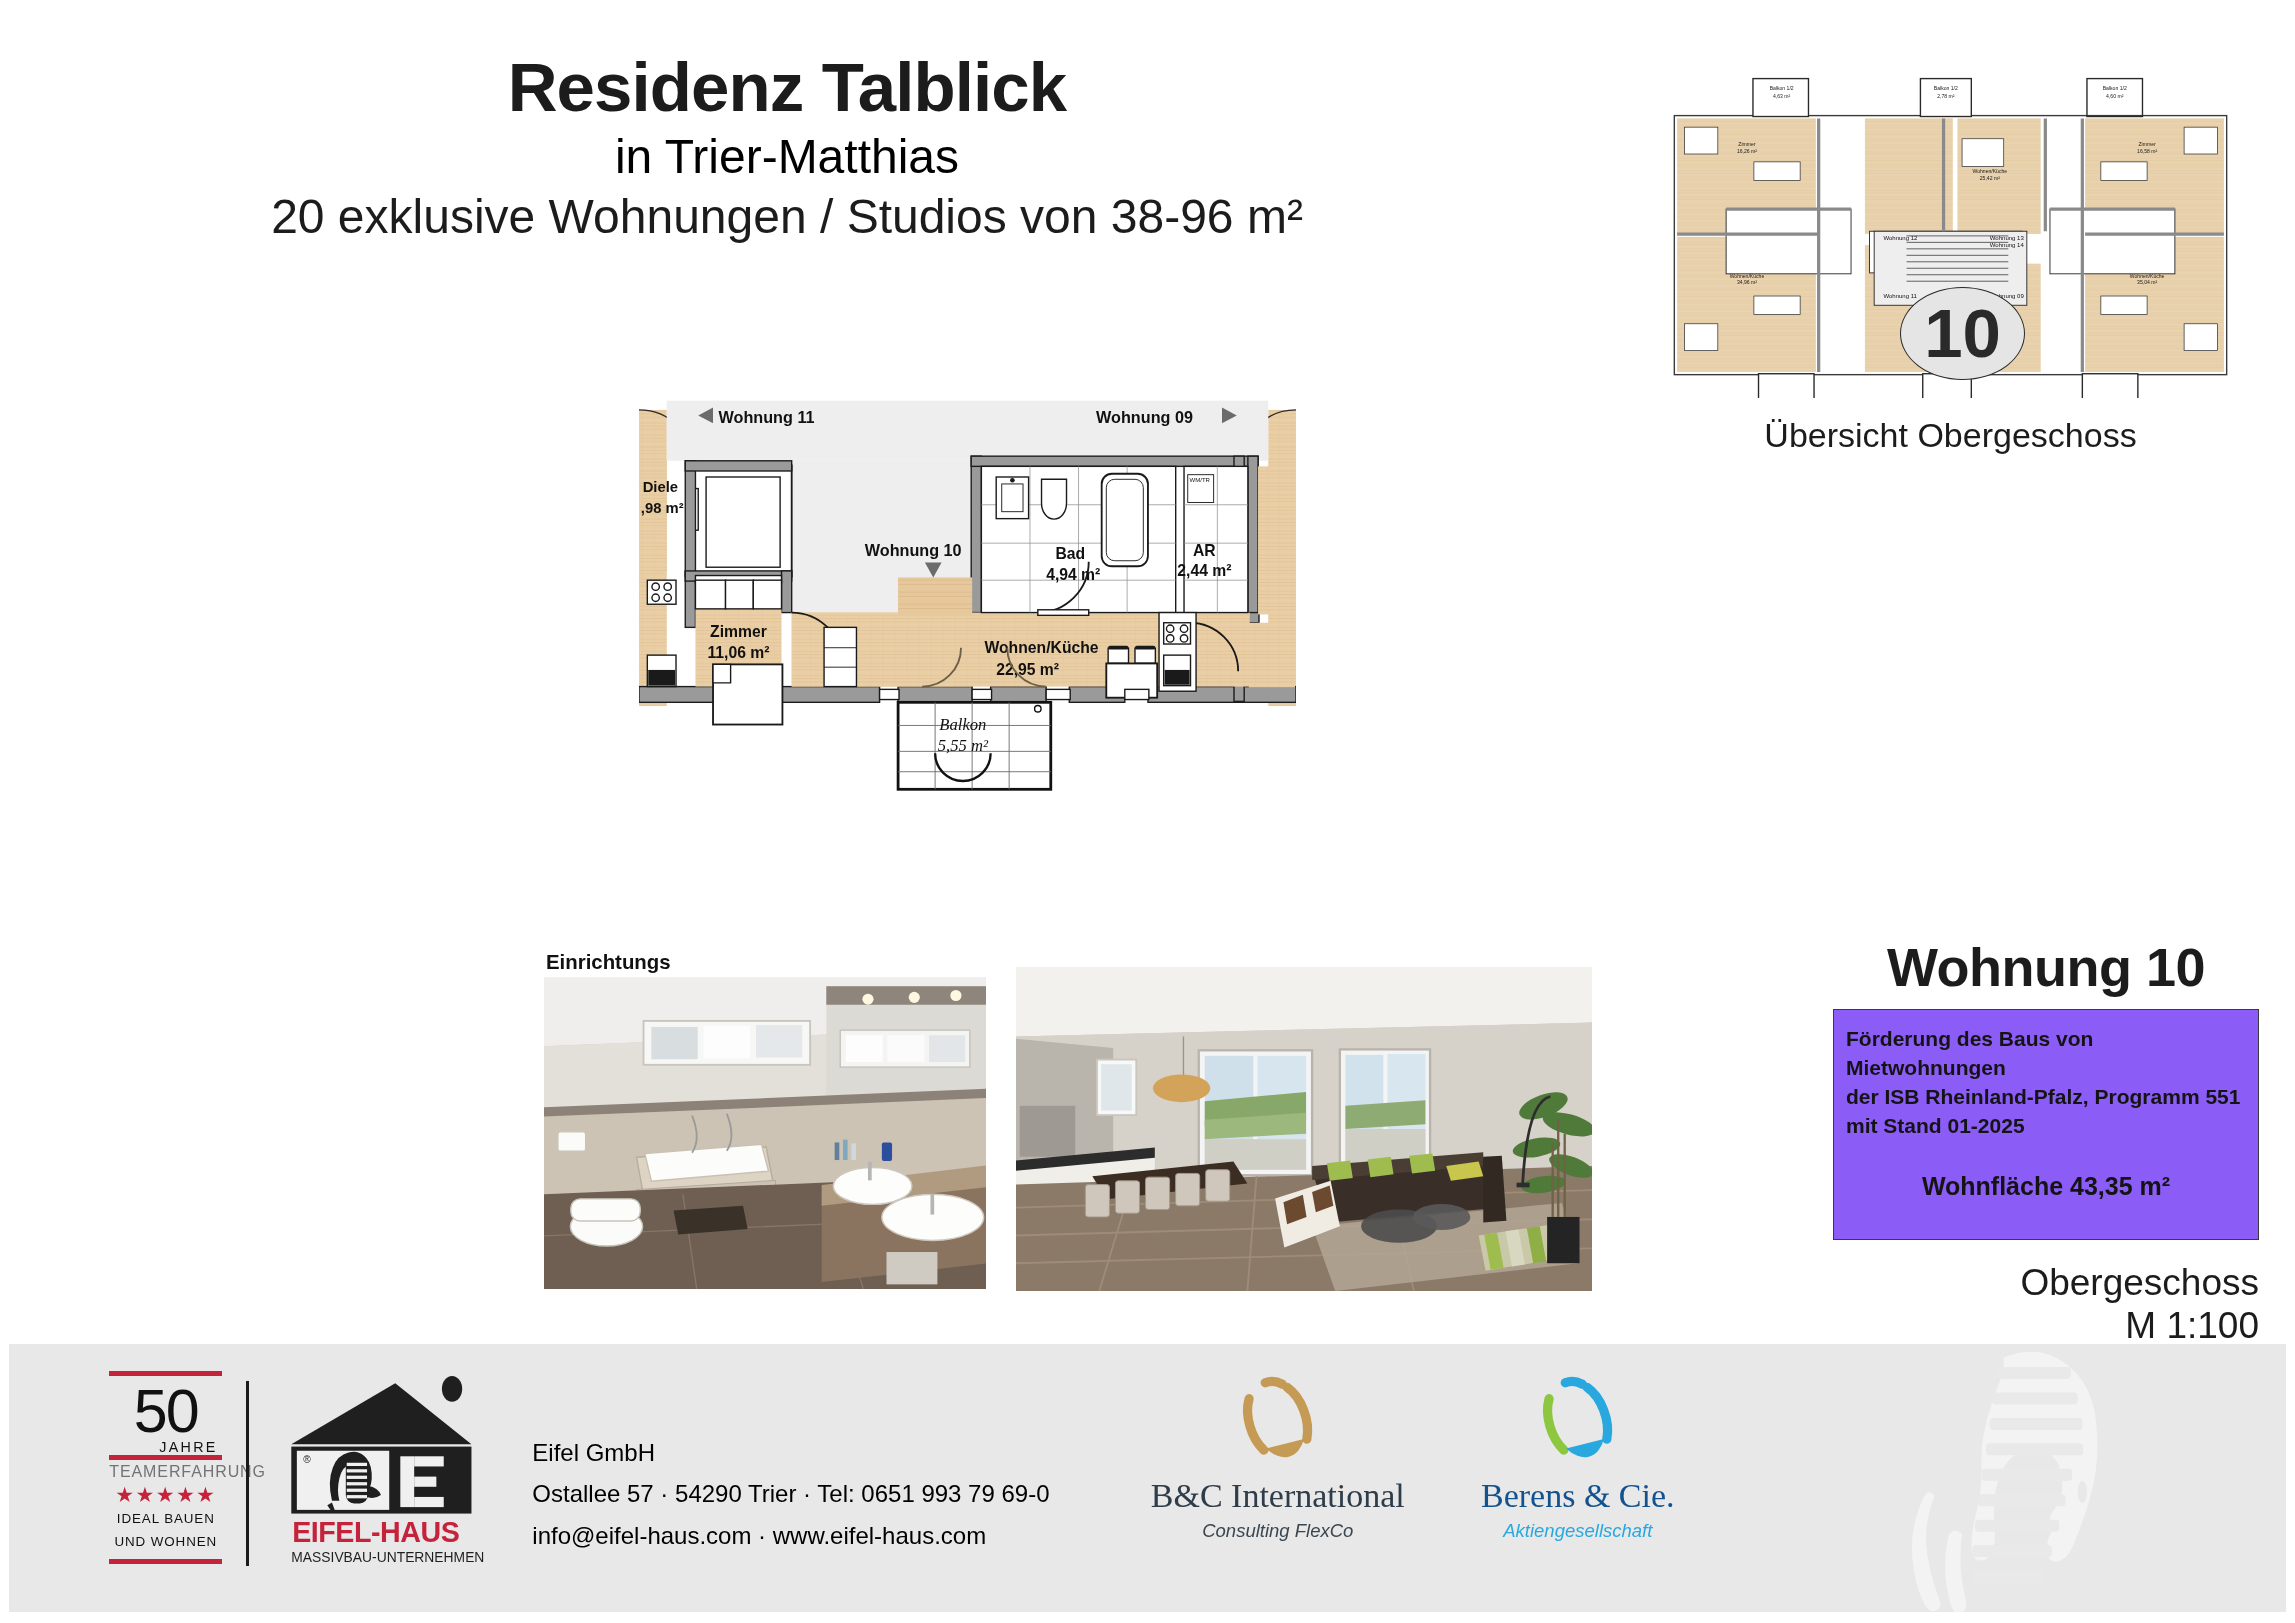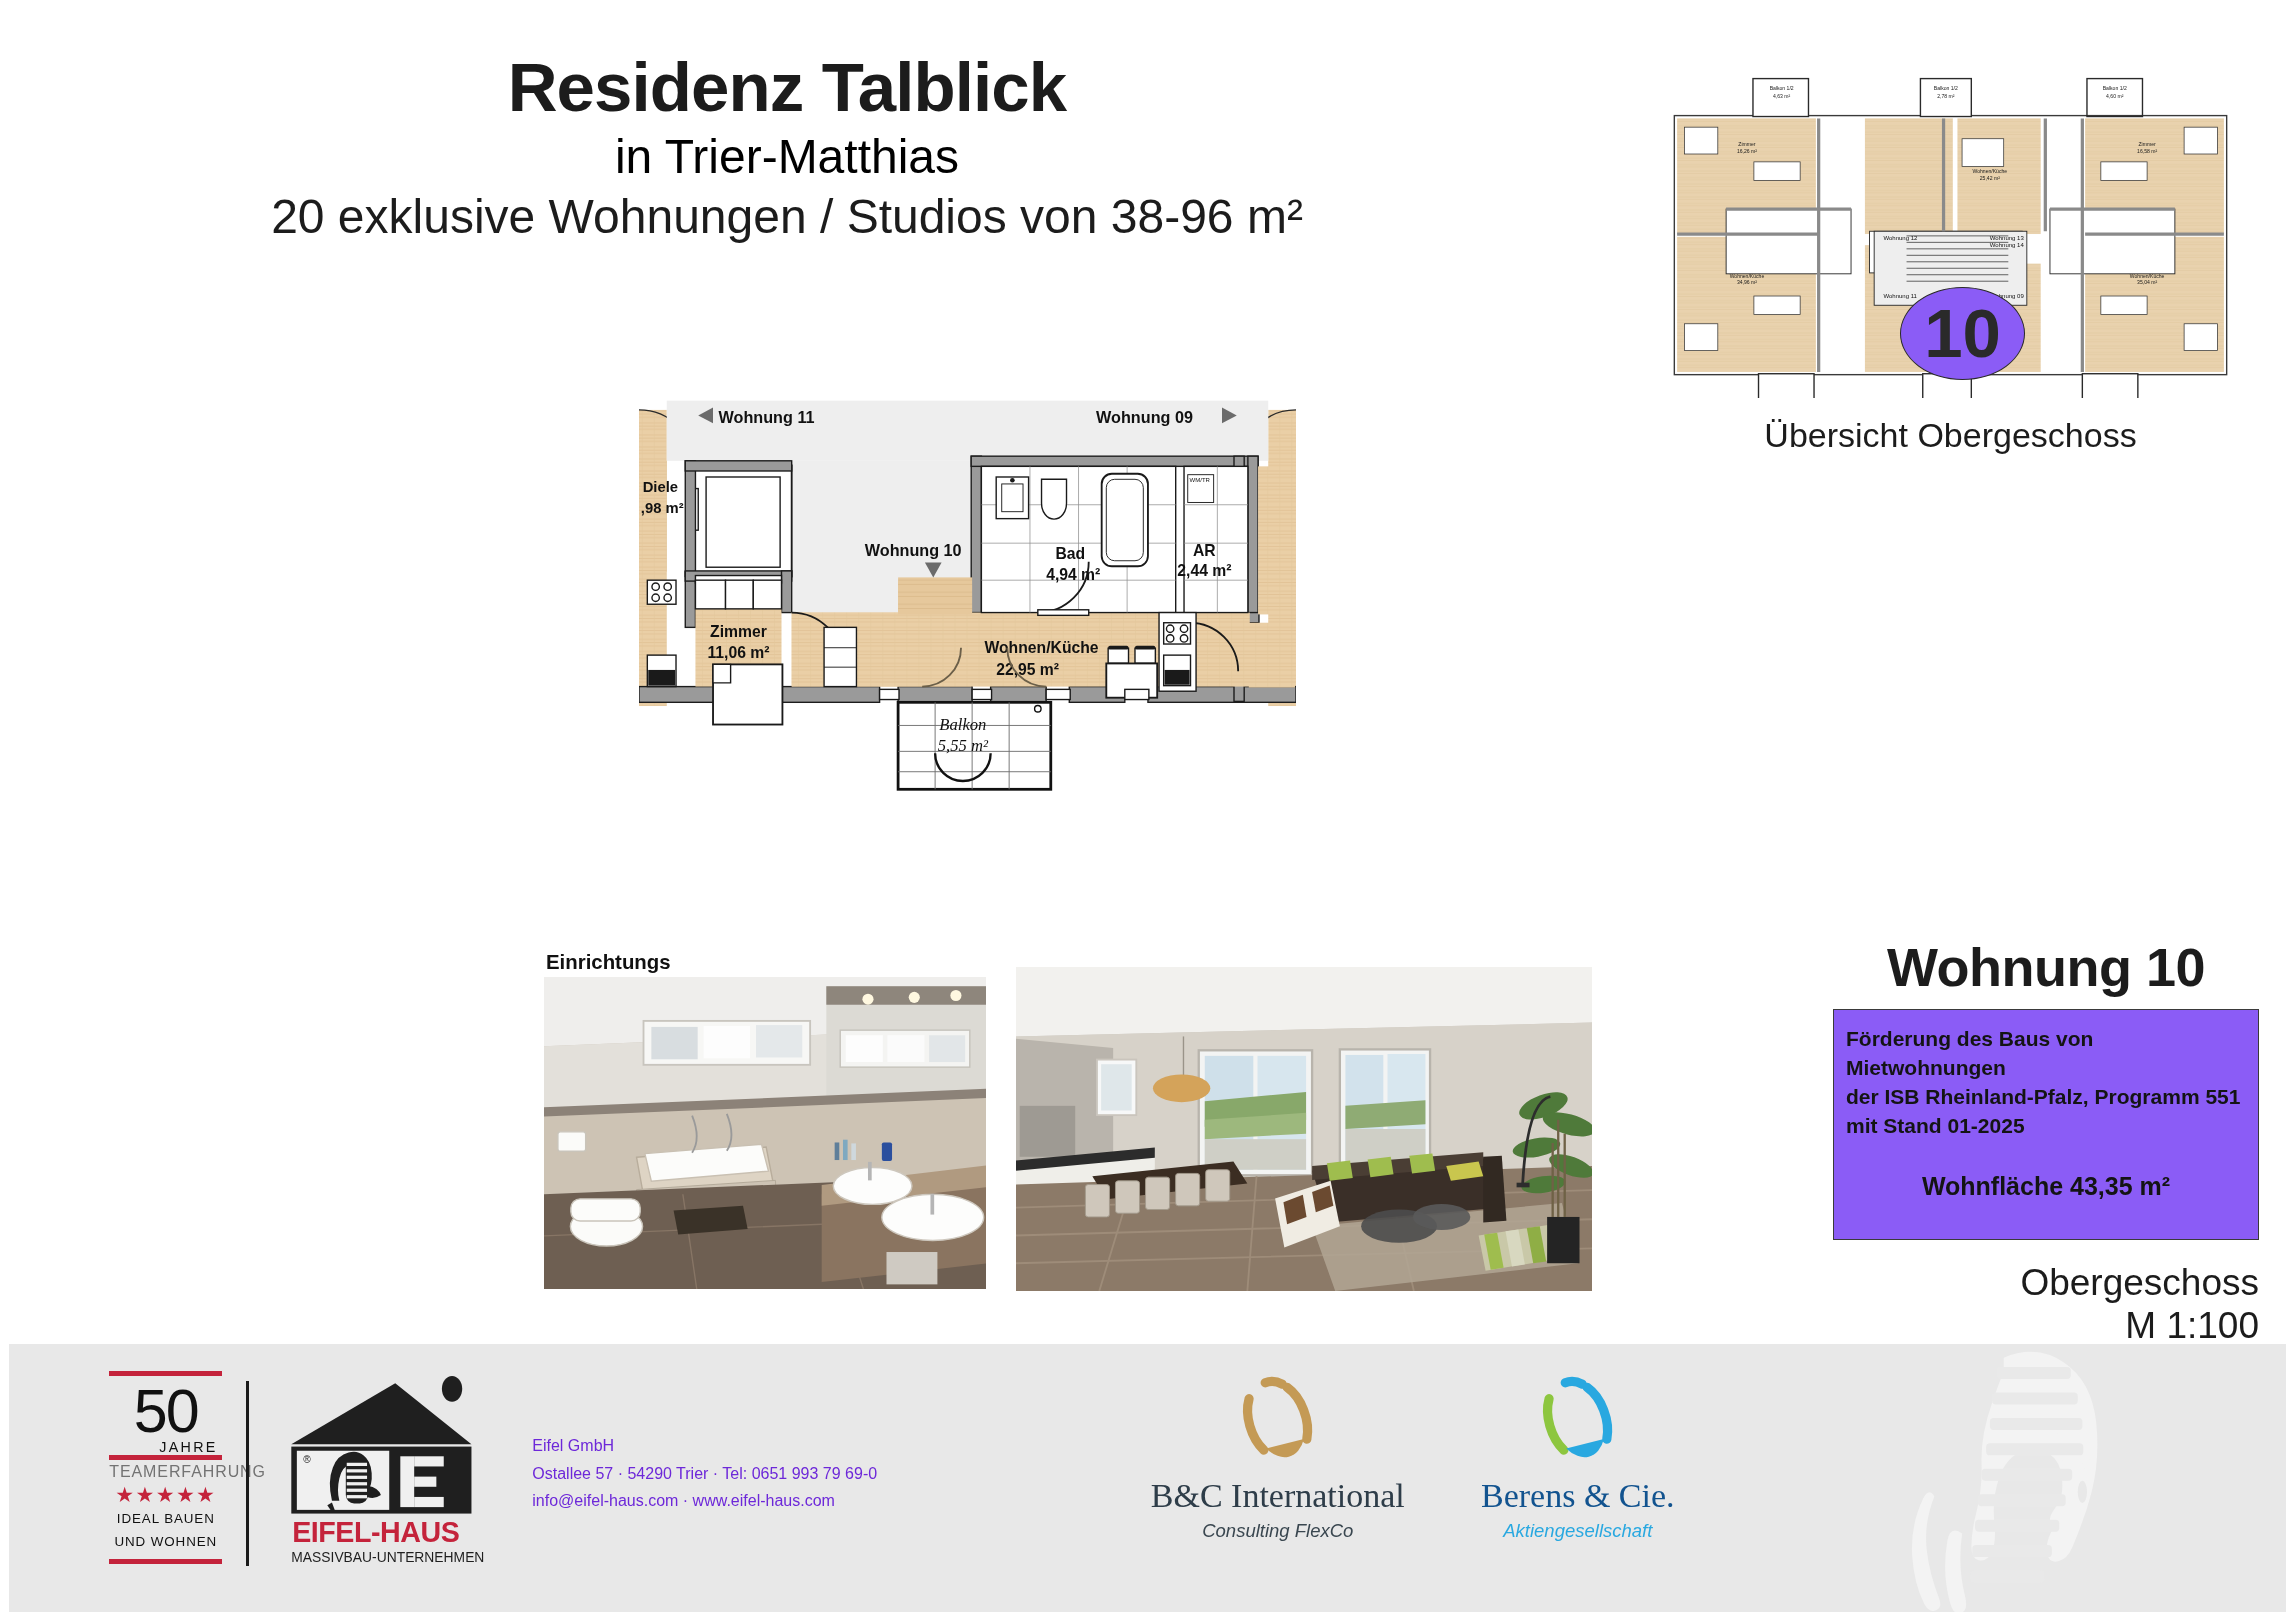--- a/index.html
+++ b/index.html
@@ -29,21 +29,21 @@
   
   .overview-wrap { position:absolute; left:1666px; top:46px; width:569px; }
   .overview-plan {
     position:relative; width:569px; height:352px;
     background:#fff;
   }
   .ov-svg { position:absolute; inset:0; width:100%; height:100%; }
   .ov-badge {
     position:absolute; left:234px; top:241px;
     width:125px; height:93px; border-radius:50%;
-    background:#8b5cf6; border:1.9px solid #2a2a2a;
+    background:#e5e5e5; border:1.9px solid #2a2a2a;
     display:flex; align-items:center; justify-content:center;
     font-size:69px; font-weight:700; color:#2a2a2a; line-height:1;
   }
   .overview-caption {
     margin-top:17.6px; text-align:center;
     font-size:34px; color:#1c1c1c; font-weight:400;
   }
 
   
   .plan-area { position:absolute; left:639px; top:396px; width:657px; height:509px; }
@@ -88,21 +88,21 @@
   .jahre { font-size:14.3px; letter-spacing:2.3px; color:#111; margin-top:-2.8px; text-align:right; padding-right:4.6px;}
   .teamerf { font-size:16px; letter-spacing:0.9px; color:#737373; margin:3.7px 0 2.8px; }
   .stars { color:#c4233b; font-size:21px; letter-spacing:1.4px; line-height:1; }
   .ideal { font-size:13.4px; letter-spacing:0.9px; color:#111; line-height:1.45; margin-top:3.7px; }
   .divider-v { position:absolute; left:237px; top:37px; width:2.8px; height:185px; background:#1a1a1a; }
 
   .eifel-logo { position:absolute; left:268px; top:31px; width:218px; height:194px; }
   .eh-svg { width:100%; height:100%; }
 
   .contact { position:absolute; left:523px; top:88px; }
-  .contact div { font-size:16px; color:#6d28d9; line-height:1.72; }
+  .contact div { font-size:24px; color:#000000; line-height:1.72; }
 
   .partner { position:absolute; top:30px; text-align:center; }
   .p1 { left:1125px; width:287px; }
   .p2 { left:1425px; width:287px; }
   .p-mark { height:93px; display:flex; align-items:center; justify-content:center; }
   .p-name { font-family:"Liberation Serif", serif; font-size:34px; color:#2e3d49; margin-top:12px; line-height:1; }
   .p-name.blue { color:#12538f; }
   .p-tag { font-size:18.5px; font-style:italic; color:#3a4750; margin-top:6.5px; }
   .p-tag.cyan { color:#29a8e0; }
 </style>

